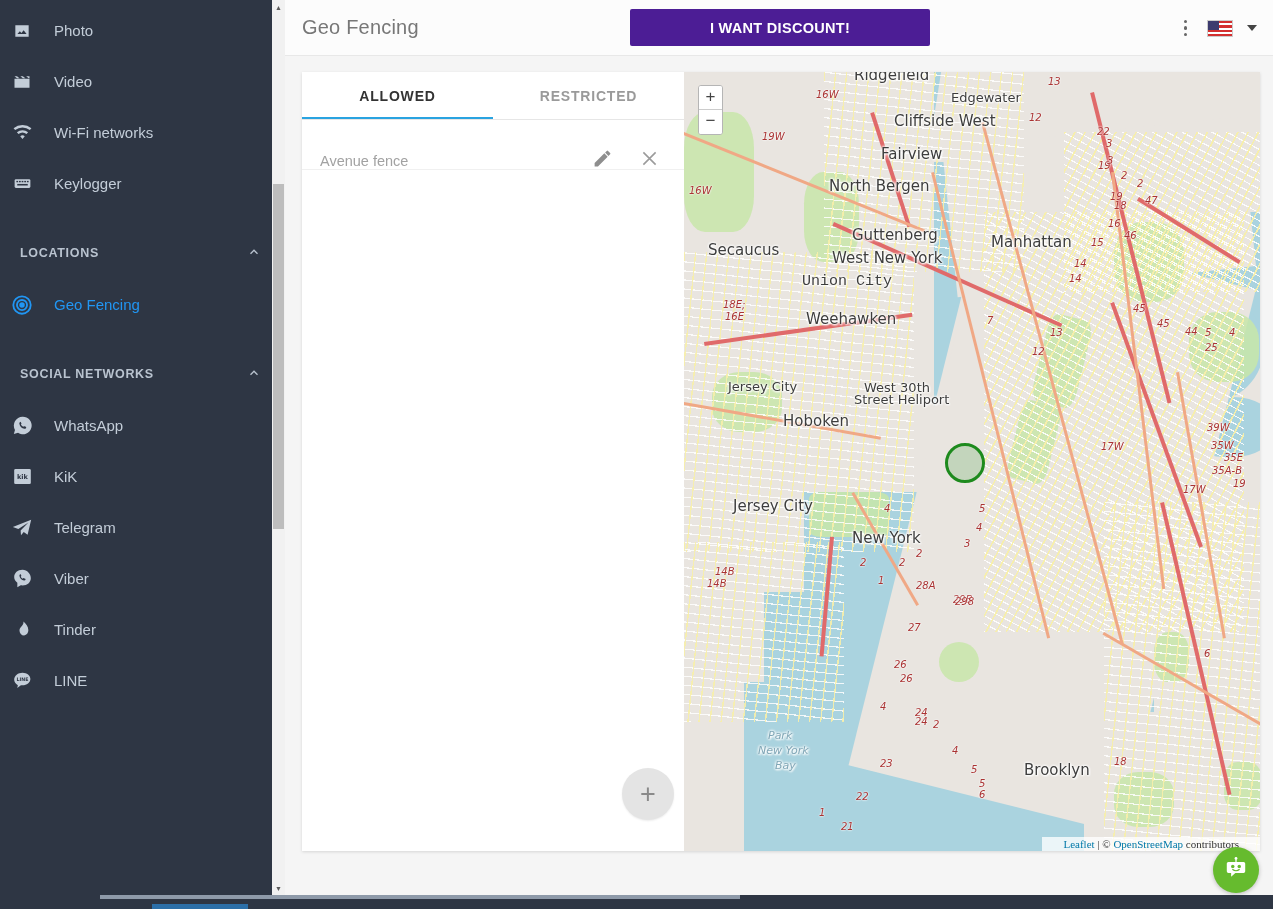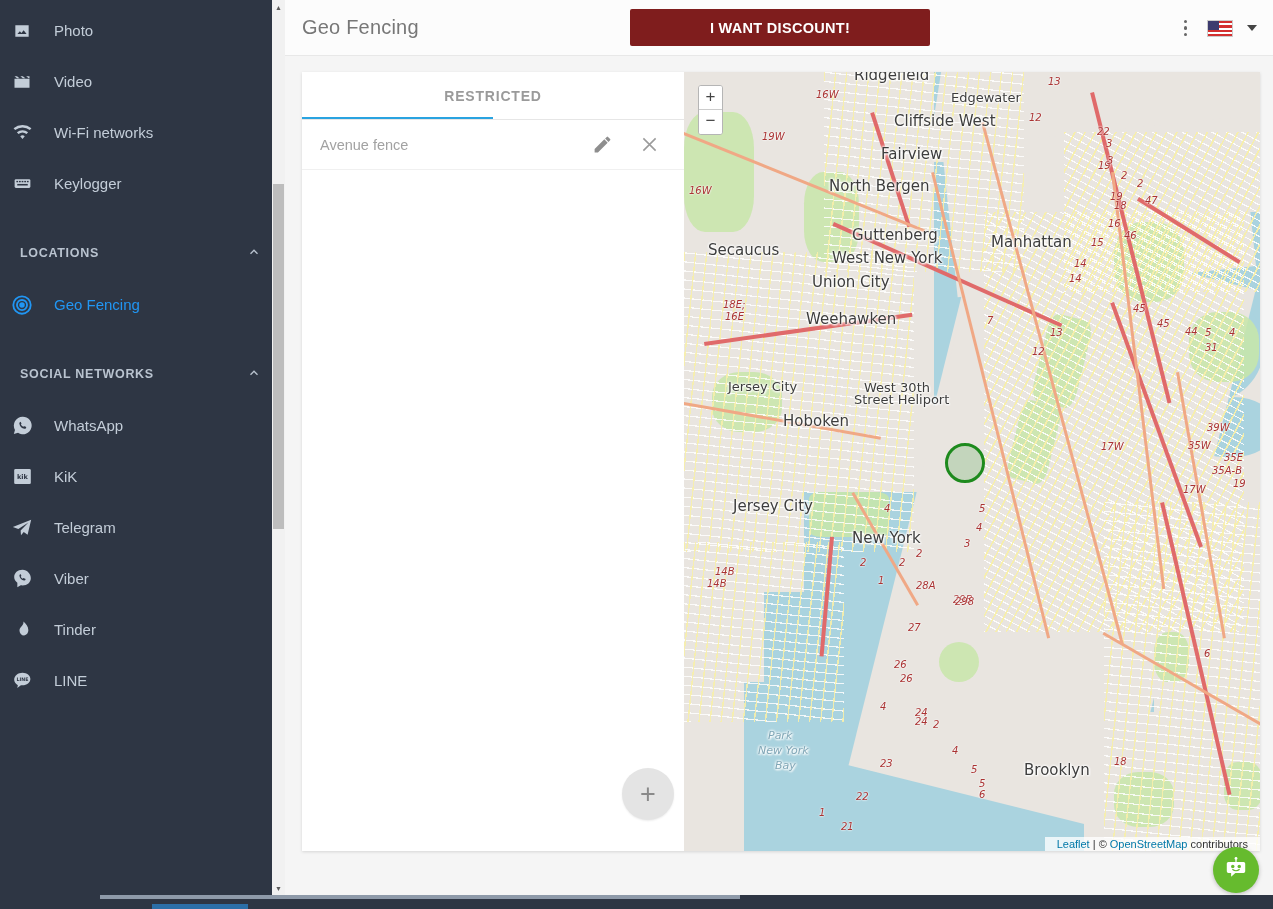--- a/index.html
+++ b/index.html
@@ -69,21 +69,21 @@
     border-bottom:1px solid #e8e8e8;
     display:flex; align-items:center;
   }
   .page-title {
     margin-left:17px; font-size:20px; color:#777; font-weight:400;
     letter-spacing:0.2px;
   }
   .discount-btn {
     position:absolute; left:345px; top:9px;
     width:300px; height:37px;
-    background:#7f1d1d; color:#fff;
+    background:#4c1d95; color:#fff;
     border:none; border-radius:2px;
     font-size:14.5px; font-weight:bold; letter-spacing:0.3px;
     cursor:pointer;
     font-family:"Liberation Sans", sans-serif;
   }
   .top-right { position:absolute; right:16px; top:0; height:56px; display:flex; align-items:center; gap:14px; }
   .kebab { display:flex; flex-direction:column; gap:3px; cursor:pointer; padding:4px 6px; }
   .kebab i { width:3.5px; height:3.5px; border-radius:50%; background:#666; display:block; }
   .flag { width:26px; height:17px; position:relative; overflow:hidden; border:1px solid #ccc; cursor:pointer; }
   .flag .stripes { position:absolute; inset:0; background:
@@ -102,21 +102,21 @@
   .fence-panel { width:382px; flex:0 0 382px; position:relative; }
   .tabs { display:flex; height:48px; border-bottom:1px solid #e6e6e6; position:relative; }
   .tab {
     flex:1; display:flex; align-items:center; justify-content:center;
     font-size:14px; font-weight:bold; letter-spacing:0.8px; color:#9a9a9a; cursor:pointer;
   }
   .tab.active { color:#333; }
   .tab-underline { position:absolute; bottom:0; left:0; width:191px; height:2px; background:#29a3e0; }
 
   .fence-row {
-    display:flex; align-items:center; height:50px;
+    display:flex; align-items:flex-end; height:50px;
     padding:0 24px 0 18px;
     border-bottom:1px solid #f0f0f0;
   }
   .fence-name { flex:1; font-size:14.5px; color:#a2a2a2; }
   .fence-actions { display:flex; align-items:center; gap:26px; color:#8e8e8e; }
   .icon-btn { cursor:pointer; display:flex; align-items:center; justify-content:center; }
 
   .fab {
     position:absolute; left:320px; bottom:31px;
     width:52px; height:52px; border-radius:50%;
@@ -166,22 +166,22 @@
   .zoom-ctl div:first-child { border-bottom:1px solid #ccc; }
   .geo-circle {
     position:absolute; left:261px; top:371px;
     width:40px; height:40px; border-radius:50%;
     border:3px solid #1d8a1d; background:rgba(60,160,60,0.22);
     z-index:15;
   }
   .attrib {
     position:absolute; right:0; bottom:0; z-index:20;
     background:rgba(255,255,255,0.76);
-    font-size:11px; color:#333; padding:1px 12px;
-    font-family:Liberation Sans, sans-serif;
+    font-size:11px; color:#333; padding:1px 21px;
+    font-family:Liberation Serif, serif;
   }
   .attrib a { color:#0078a8; text-decoration:none; }
 
   
   .chat-fab {
     position:absolute; right:14px; bottom:16px;
     width:46px; height:46px; border-radius:50%;
     background:#66bb2e;
     display:flex; align-items:center; justify-content:center;
     cursor:pointer; z-index:60;
@@ -369,20 +369,21 @@
         </span>
         <span class="lang-chev"></span>
       </div>
     </header>
 
     <div class="content">
       <div class="card">
 
         <div class="fence-panel">
           <div class="tabs">
+            <div class="tab active">ALLOWED</div>
             <div class="tab">RESTRICTED</div>
             <div class="tab-underline"></div>
           </div>
 
           <div class="fence-row">
             <span class="fence-name">Avenue fence</span>
             <span class="fence-actions">
               <span class="icon-btn">
                 <svg width="21" height="21" viewBox="0 0 24 24" fill="currentColor">
                     <path d="M3 17.2V21h3.8L17.9 9.9l-3.8-3.8L3 17.2zM20.7 7.1a1 1 0 0 0 0-1.4l-2.4-2.4a1 1 0 0 0-1.4 0l-1.9 1.9 3.8 3.8 1.9-1.9z"></path>
@@ -469,21 +470,21 @@
 
           <div id="map-labels">
               <div class="maplabel big" style="left: 170px; top: -6px;">Ridgefield</div>
               <div class="maplabel" style="left: 267px; top: 18px;">Edgewater</div>
               <div class="maplabel big" style="left: 210px; top: 40px;">Cliffside West</div>
               <div class="maplabel big" style="left: 197px; top: 73px;">Fairview</div>
               <div class="maplabel big" style="left: 145px; top: 105px;">North Bergen</div>
               <div class="maplabel big" style="left: 168px; top: 154px;">Guttenberg</div>
               <div class="maplabel big" style="left: 24px; top: 161px; margin-top: 8px;">Secaucus</div>
               <div class="maplabel big" style="left: 148px; top: 177px;">West New York</div>
-              <div class="maplabel big" style="left: 128px; top: 201px;">Union City</div>
+              <div class="maplabel big" style="left: 118px; top: 201px; font-family: Liberation Mono, monospace;">Union City</div>
               <div class="maplabel big" style="left: 307px; top: 161px;">Manhattan</div>
               <div class="maplabel big" style="left: 122px; top: 238px;">Weehawken</div>
               <div class="maplabel" style="left: 44px; top: 307px;">Jersey City</div>
               <div class="maplabel" style="left: 180px; top: 308px;">West 30th</div>
               <div class="maplabel" style="left: 170px; top: 320px;">Street Heliport</div>
               <div class="maplabel big" style="left: 99px; top: 340px;">Hoboken</div>
               <div class="maplabel big" style="left: 49px; top: 425px;">Jersey City</div>
               <div class="maplabel big" style="left: 168px; top: 457px;">New York</div>
               <div class="maplabel big" style="left: 340px; top: 689px;">Brooklyn</div>
               <div class="maplabel water-lbl" style="left: 84px; top: 657px;">Park</div>
@@ -508,21 +509,21 @@
               <div class="shield" style="left: 424px; top: 146px;">16</div>
               <div class="shield" style="left: 440px; top: 158px;">46</div>
               <div class="shield" style="left: 407px; top: 165px;">15</div>
               <div class="shield" style="left: 390px; top: 186px;">14</div>
               <div class="shield" style="left: 385px; top: 201px;">14</div>
               <div class="shield" style="left: 449px; top: 231px;">45</div>
               <div class="shield" style="left: 473px; top: 246px;">45</div>
               <div class="shield" style="left: 501px; top: 254px;">44</div>
               <div class="shield" style="left: 521px; top: 255px;">5</div>
               <div class="shield" style="left: 545px; top: 255px;">4</div>
-              <div class="shield" style="left: 521px; top: 270px;">31</div>
+              <div class="shield" style="left: 521px; top: 270px;">25</div>
               <div class="shield" style="left: 366px; top: 255px;">13</div>
               <div class="shield" style="left: 348px; top: 274px;">12</div>
               <div class="shield" style="left: 303px; top: 243px;">7</div>
               <div class="shield" style="left: 39px; top: 227px;">18E;</div>
               <div class="shield" style="left: 41px; top: 239px;">16E</div>
               <div class="shield" style="left: 196px; top: 629px;">4</div>
               <div class="shield" style="left: 31px; top: 494px;">14B</div>
               <div class="shield" style="left: 23px; top: 506px;">14B</div>
               <div class="shield" style="left: 200px; top: 431px;">4</div>
               <div class="shield" style="left: 295px; top: 431px;">5</div>
@@ -542,21 +543,21 @@
               <div class="shield" style="left: 249px; top: 647px;">2</div>
               <div class="shield" style="left: 268px; top: 673px;">4</div>
               <div class="shield" style="left: 287px; top: 692px;">5</div>
               <div class="shield" style="left: 295px; top: 706px;">5</div>
               <div class="shield" style="left: 295px; top: 717px;">6</div>
               <div class="shield" style="left: 196px; top: 686px;">23</div>
               <div class="shield" style="left: 172px; top: 719px;">22</div>
               <div class="shield" style="left: 135px; top: 735px;">1</div>
               <div class="shield" style="left: 157px; top: 749px;">21</div>
               <div class="shield" style="left: 271px; top: 524px;">298</div>
-              <div class="shield" style="left: 504px; top: 368px;">35W</div>
+              <div class="shield" style="left: 527px; top: 368px;">35W</div>
               <div class="shield" style="left: 417px; top: 369px;">17W</div>
               <div class="shield" style="left: 540px; top: 380px;">35E</div>
               <div class="shield" style="left: 523px; top: 350px;">39W</div>
               <div class="shield" style="left: 528px; top: 393px;">35A-B</div>
               <div class="shield" style="left: 499px; top: 412px;">17W</div>
               <div class="shield" style="left: 549px; top: 406px;">19</div>
               <div class="shield" style="left: 520px; top: 576px;">6</div>
               <div class="shield" style="left: 430px; top: 684px;">18</div>
             </div>
 

